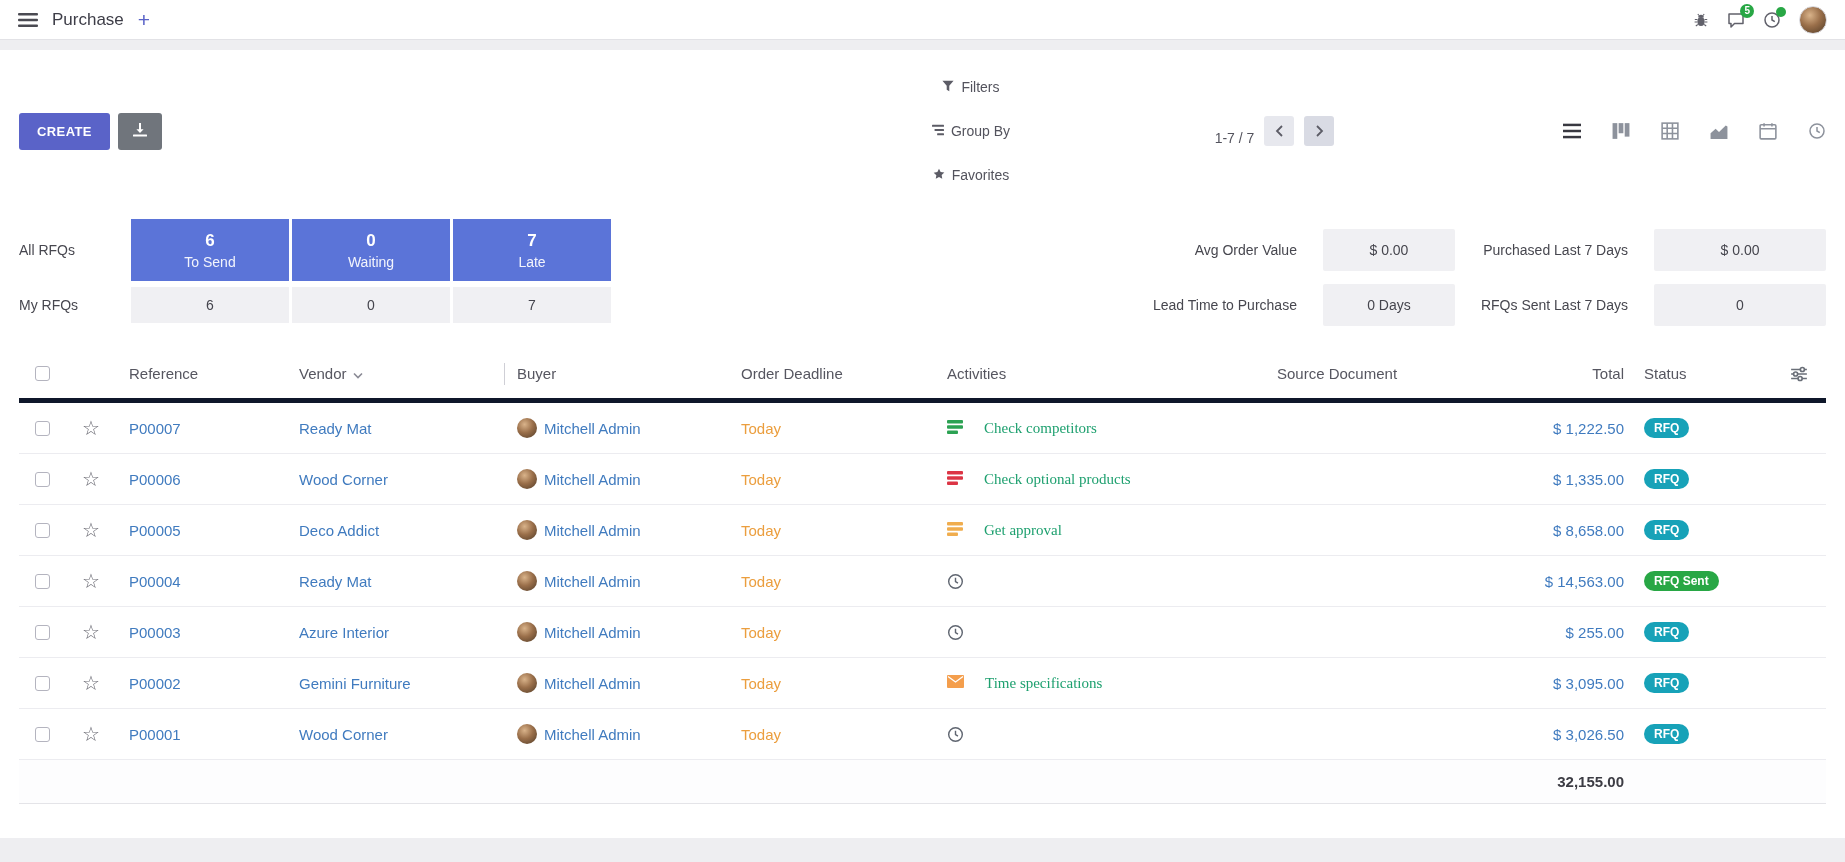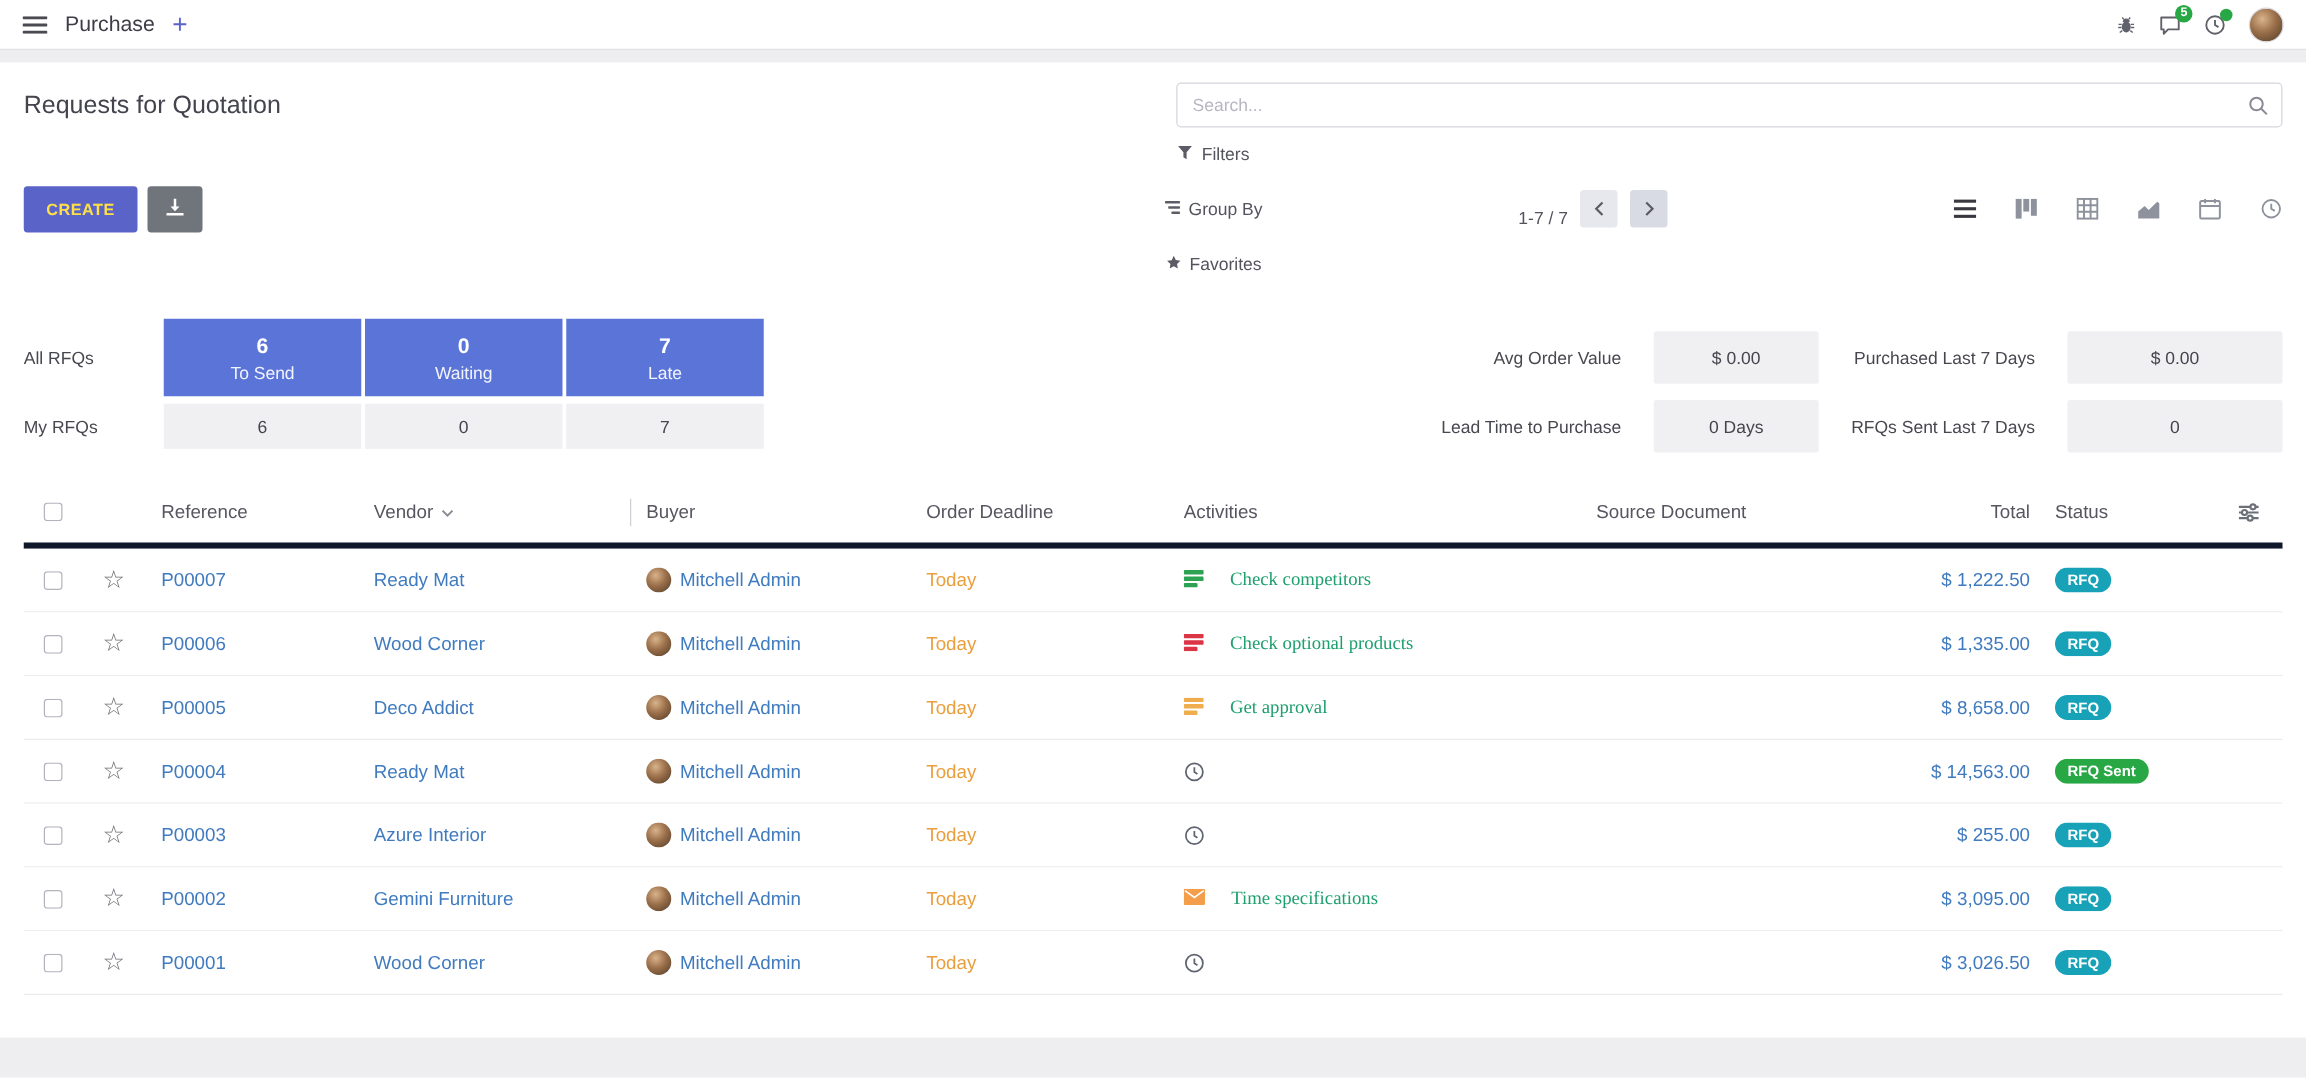--- a/index.html
+++ b/index.html
@@ -53,21 +53,21 @@
     flex: 1; border: none; outline: none; height: 100%; padding: 0 36px 0 12px;
     font-size: 14px; color: #44444f; font-family: "Liberation Sans", sans-serif;
     background: transparent;
   }
   .searchbox input::placeholder { color: #b7b7c2; }
   .search-icon { position: absolute; right: 10px; top: 9px; cursor: pointer; }
 
   .cp-row2 { display: flex; align-items: center; margin-top: 13px; }
   .cp-buttons { display: flex; align-items: center; gap: 8px; flex: 0 0 auto; }
   .btn-primary {
-    background: #5a63c8; color: #fde047; border: none; border-radius: 3px;
+    background: #5a63c8; color: #ffffff; border: none; border-radius: 3px;
     font-size: 13px; font-weight: bold; letter-spacing: 0.4px; padding: 0 18px;
     height: 37px; cursor: pointer; font-family: "Liberation Sans", sans-serif;
   }
   .btn-secondary {
     background: #70757c; border: none; border-radius: 3px; width: 44px; height: 37px;
     display: inline-flex; align-items: center; justify-content: center; cursor: pointer;
   }
   .cp-tools {
     flex: 1; display: flex; align-items: center; justify-content: space-between;
     margin-left: 770px;
@@ -187,32 +187,20 @@
         </svg>
       <span class="badge-dot"></span>
     </span>
     <span class="avatar"></span>
   </div>
 </header>
 
 <div class="main">
 
   <div class="control-panel">
-    <div class="cp-row1">
-      <h1 class="page-title">Requests for Quotation</h1>
-      <div class="searchbox">
-        <input type="text" placeholder="Search..." style="">
-        <span class="search-icon">
-          <svg width="17" height="17" viewBox="0 0 17 17" fill="none" stroke="#8a8a95" stroke-width="1.6">
-              <circle cx="7.2" cy="7.2" r="5"></circle>
-              <path d="M11 11l4.5 4.5"></path>
-            </svg>
-        </span>
-      </div>
-    </div>
     <div class="cp-row2">
       <div class="cp-buttons">
         <button class="btn-primary">CREATE</button>
         <button class="btn-secondary">
           <span>
             <svg width="14" height="15" viewBox="0 0 14 15" fill="#fff">
                 <path d="M6 1h2v6.2h2.6L7 11 3.4 7.2H6z"></path>
                 <rect y="12.4" width="14" height="2" rx="0.5"></rect>
               </svg>
           </span>
@@ -582,14 +570,17 @@
             </span>
       <span class="act-label"></span>
     </div>
     <div class="cell"></div>
     <div class="cell right link">$ 3,026.50</div>
     <div class="cell"><span class="status-badge" style="background-color: rgb(23, 162, 184);">RFQ</span></div>
     <div></div>
   </div>
 </div>
 
+    <div class="trow tfoot">
+      <span class="footer-total">32,155.00</span>
+    </div>
   </section>
 </div>
 
 </body></html>

